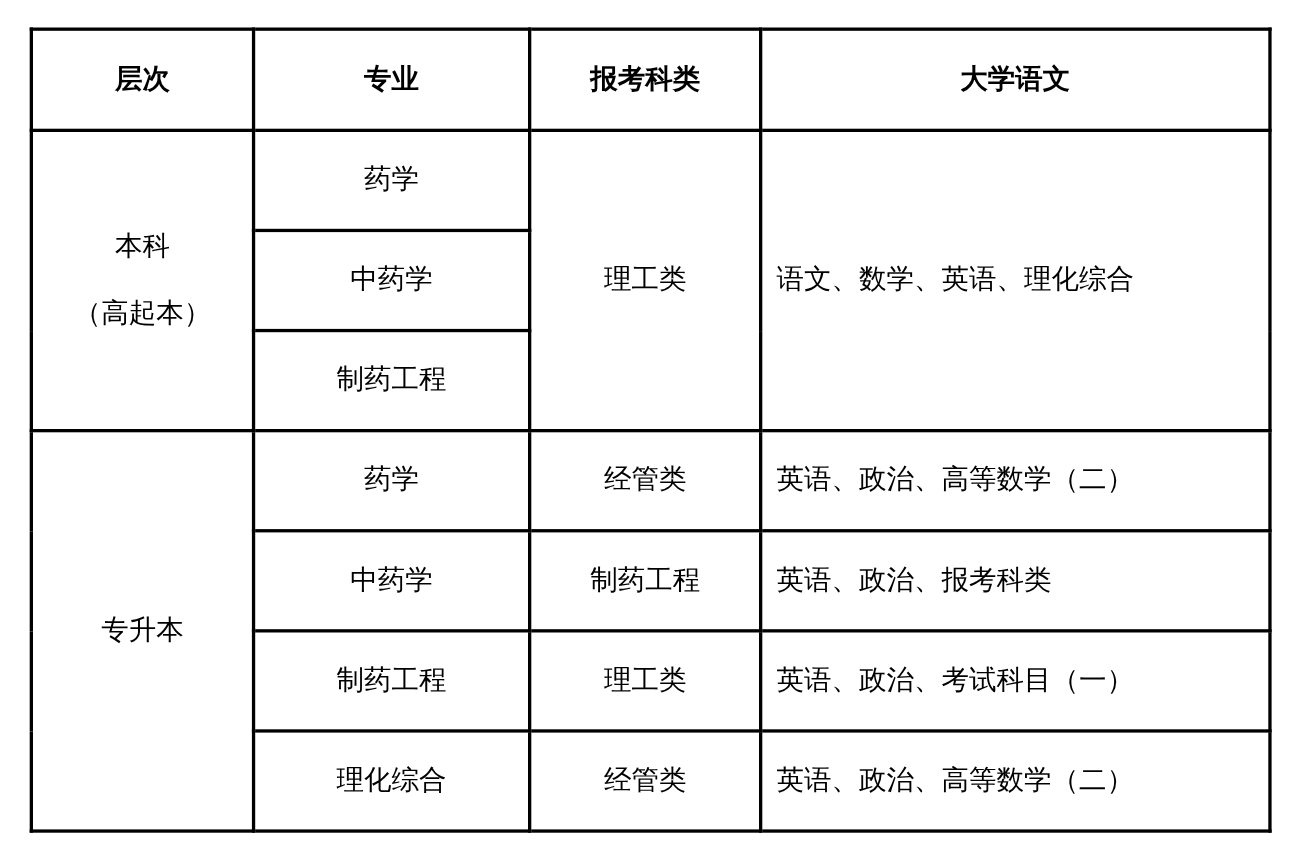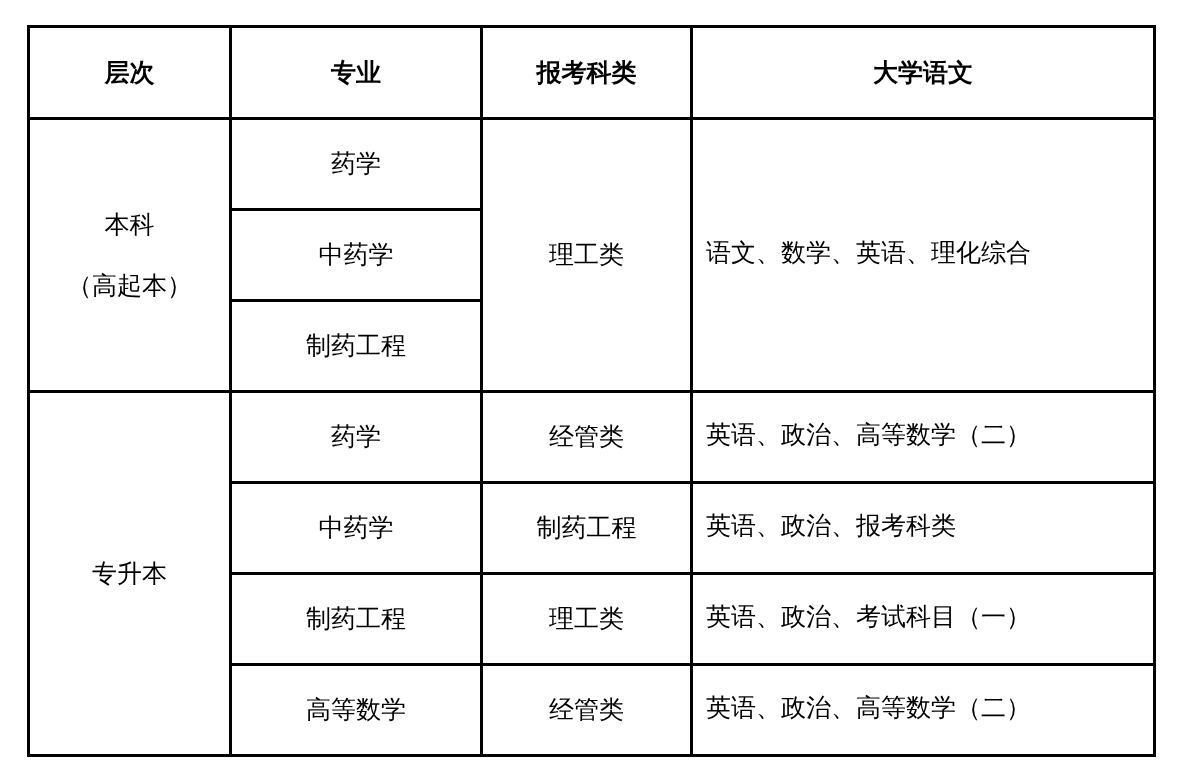--- a/index.html
+++ b/index.html
@@ -34,21 +34,20 @@
     padding: 0;
     overflow: hidden;
   }
   .exam-table thead tr { height: 92px; }
   .exam-table tbody tr { height: 91px; }
   .exam-table th { font-weight: bold; }
   .exam-table td { font-weight: normal; }
   td.subjects-cell {
     text-align: left;
     padding-left: 13px;
-    font-family: Liberation Mono, monospace;
   }
   .level-line2 { margin-top: 30px; }
 </style>
 </head>
 <body>
 
 <div class="page">
   <table class="exam-table">
     <colgroup>
       <col style="width:202px">
@@ -90,19 +89,19 @@
         <td>中药学</td>
         <td>制药工程</td>
         <td class="subjects-cell">英语、政治、报考科类</td>
       </tr>
       <tr>
         <td>制药工程</td>
         <td>理工类</td>
         <td class="subjects-cell">英语、政治、考试科目（一）</td>
       </tr>
       <tr>
-        <td>高等数学</td>
+        <td>理化综合</td>
         <td>经管类</td>
         <td class="subjects-cell">英语、政治、高等数学（二）</td>
       </tr>
     </tbody>
   </table>
 </div>
 
 </body></html>

